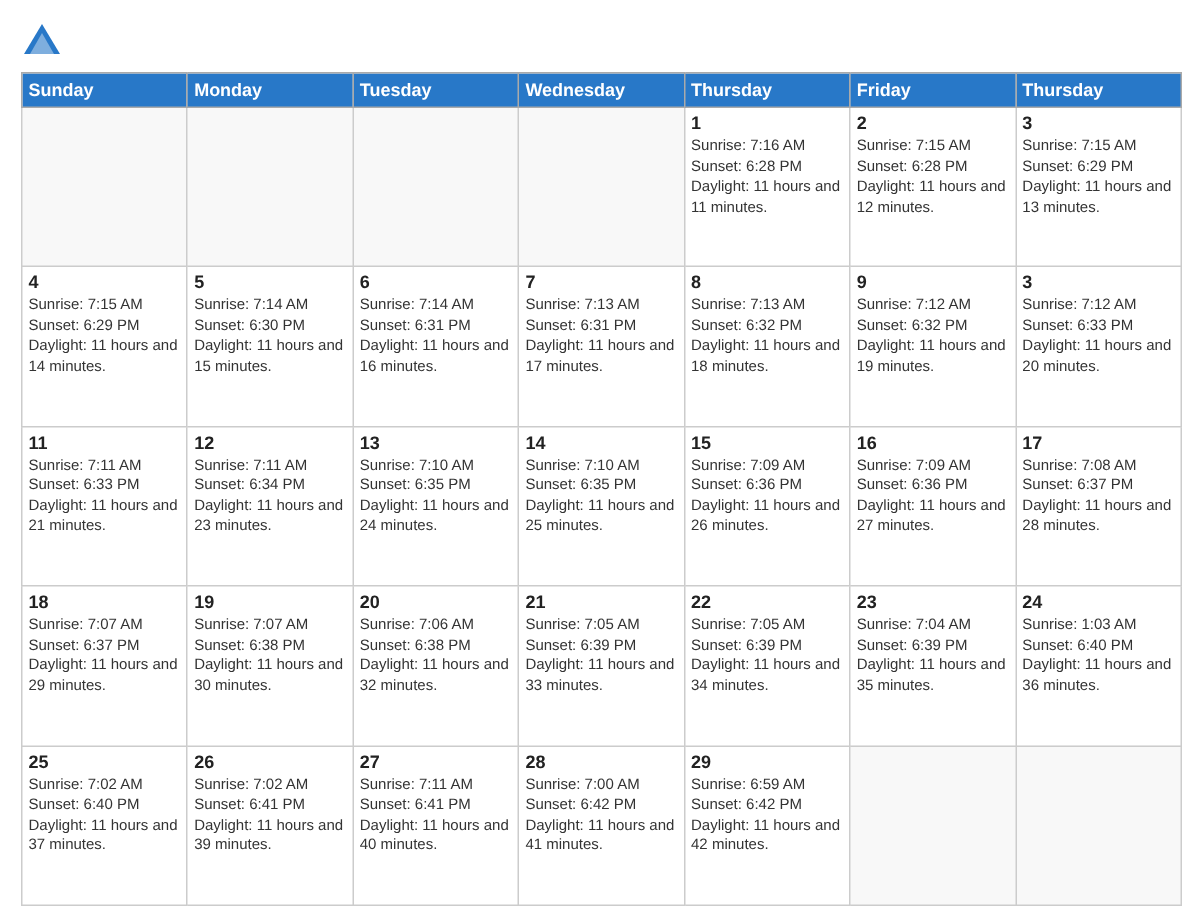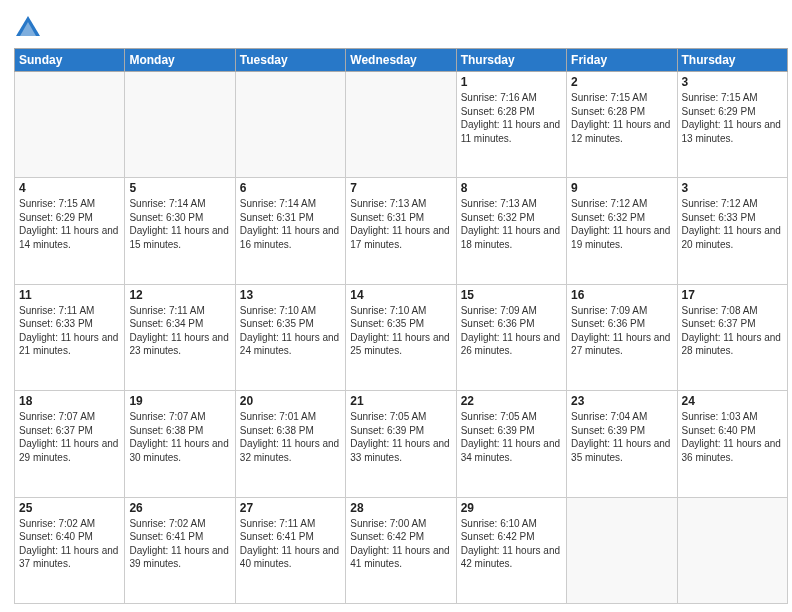--- a/index.html
+++ b/index.html
@@ -256,21 +256,21 @@
 Daylight: 11 hours and 29 minutes.</div>
           </td>
           <td>
             <span class="day-num">19</span>
             <div class="day-info">Sunrise: 7:07 AM
 Sunset: 6:38 PM
 Daylight: 11 hours and 30 minutes.</div>
           </td>
           <td>
             <span class="day-num">20</span>
-            <div class="day-info">Sunrise: 7:01 AM
+            <div class="day-info">Sunrise: 7:06 AM
 Sunset: 6:38 PM
 Daylight: 11 hours and 32 minutes.</div>
           </td>
           <td>
             <span class="day-num">21</span>
             <div class="day-info">Sunrise: 7:05 AM
 Sunset: 6:39 PM
 Daylight: 11 hours and 33 minutes.</div>
           </td>
           <td>
@@ -312,21 +312,21 @@
 Daylight: 11 hours and 40 minutes.</div>
           </td>
           <td>
             <span class="day-num">28</span>
             <div class="day-info">Sunrise: 7:00 AM
 Sunset: 6:42 PM
 Daylight: 11 hours and 41 minutes.</div>
           </td>
           <td>
             <span class="day-num">29</span>
-            <div class="day-info">Sunrise: 6:10 AM
+            <div class="day-info">Sunrise: 6:59 AM
 Sunset: 6:42 PM
 Daylight: 11 hours and 42 minutes.</div>
           </td>
           <td class="empty"></td>
           <td class="empty"></td>
         </tr>
       </tbody>
   </table>
 </div>
 

